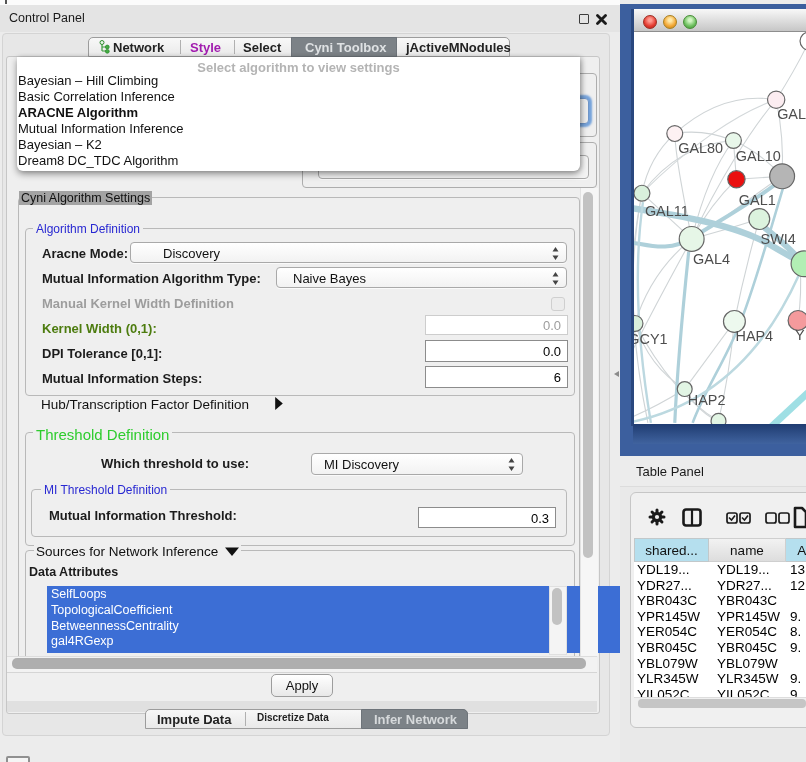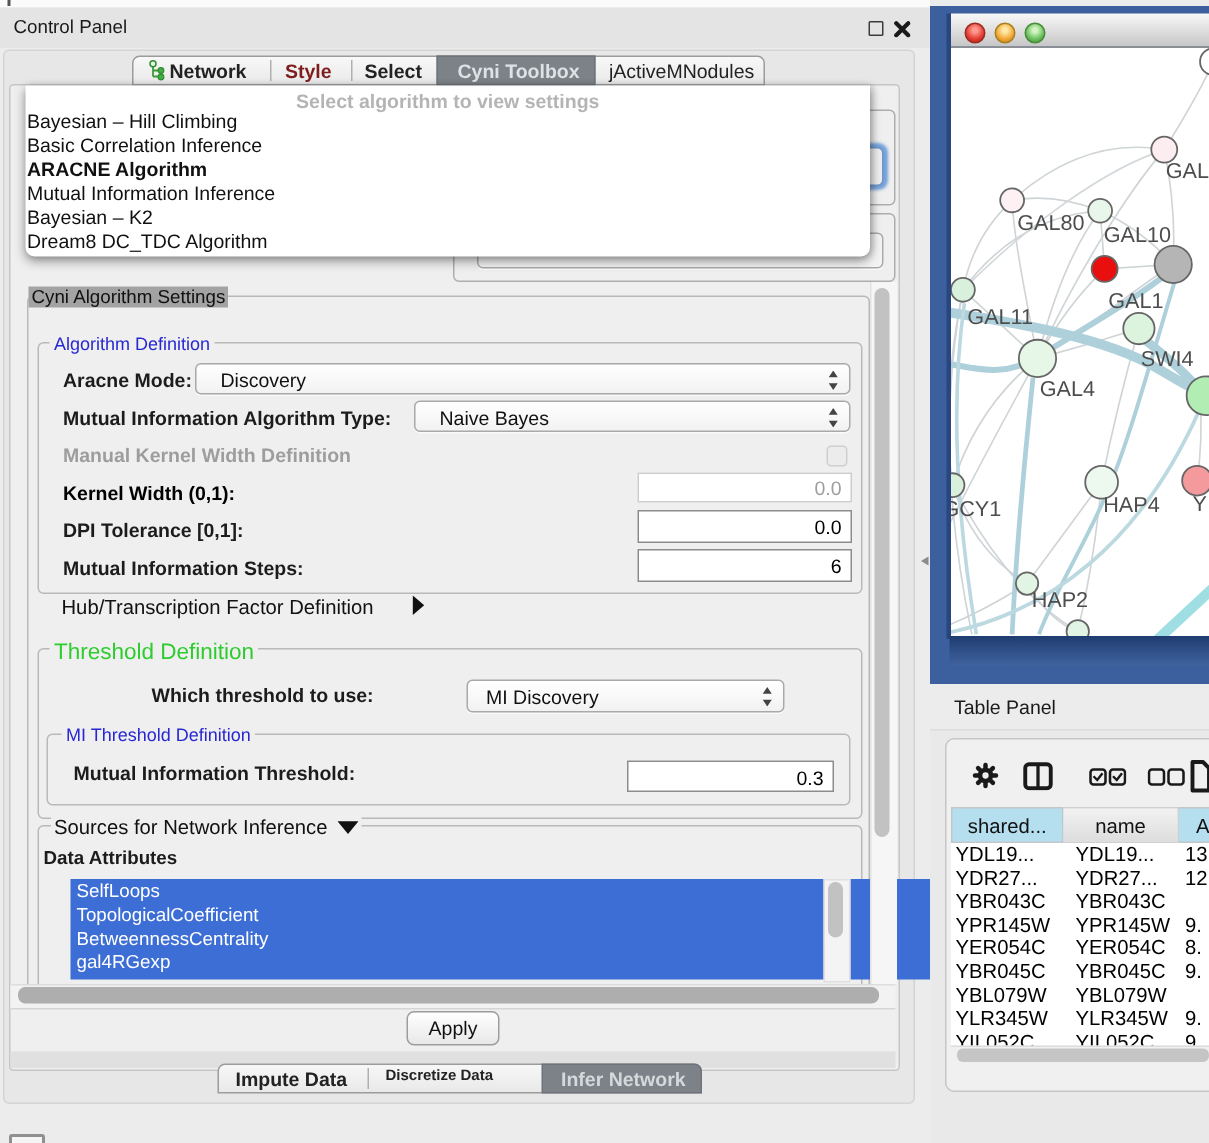--- a/index.html
+++ b/index.html
@@ -37,24 +37,24 @@
 <div class="abs" style="left:180px;top:40px;width:1px;height:14px;background:#b0b0b0"></div>
 <div class="abs" style="left:234px;top:40px;width:1px;height:14px;background:#b0b0b0"></div>
 <div class="abs" style="left:291px;top:37px;width:106px;height:20px;background:#7c8287;border:1px solid #6e747a;box-sizing:border-box"></div>
 <svg class="abs" style="left:99px;top:40px" width="11" height="14" viewBox="0 0 11 14">
  <path d="M3 3 L3 11 M3 7 L8 7 M3 11 L8 11" stroke="#3c9a3c" stroke-width="1.2" fill="none"></path>
  <circle cx="3" cy="2.5" r="2" fill="#e9f7e9" stroke="#2f8d2f" stroke-width="1"></circle>
  <circle cx="8.3" cy="7" r="1.9" fill="#44ad44" stroke="#2f8d2f" stroke-width="0.8"></circle>
  <circle cx="8.3" cy="11.3" r="1.9" fill="#44ad44" stroke="#2f8d2f" stroke-width="0.8"></circle>
 </svg>
 <div class="abs" style="left:113px;top:40px;font-size:13px;font-weight:bold;color:#222">Network</div>
-<div class="abs" style="left:190px;top:40px;font-size:13px;font-weight:bold;color:#7f1d1d">Style</div>
+<div class="abs" style="left:190px;top:40px;font-size:13px;font-weight:bold;color:#a21caf">Style</div>
 <div class="abs" style="left:243px;top:40px;font-size:13px;font-weight:bold;color:#222">Select</div>
 <div class="abs" style="left:305px;top:40px;font-size:13px;font-weight:bold;color:#dfe2e4">Cyni Toolbox</div>
-<div class="abs" style="left:406px;top:40px;font-size:13px;font-weight:normal;color:#222">jActiveMNodules</div>
+<div class="abs" style="left:406px;top:40px;font-size:13px;font-weight:bold;color:#222">jActiveMNodules</div>
 
 <div class="grp" style="left:302px;top:73px;width:293px;height:62px;border-color:#adadad"></div>
 <div class="combo" style="left:318px;top:98px;width:269px;height:24px;background:#ededed;
  box-shadow:0 0 2px 2.5px rgba(95,148,214,.85);border-color:#6f95c7"></div>
 <div class="grp" style="left:302px;top:142px;width:293px;height:44px;border-color:#adadad"></div>
 <div class="combo" style="left:318px;top:155px;width:269px;height:22px;background:#f3f3f3"></div>
 
 <div class="abs" style="left:17px;top:57px;width:563px;height:114px;background:#fff;
  border-radius:0 0 6px 6px;box-shadow:0 3px 7px rgba(0,0,0,.4),2px 0 4px rgba(0,0,0,.15)"></div>
 <div class="abs" style="left:17px;top:60px;width:563px;text-align:center;font-size:13px;font-weight:bold;color:#b4b4b4">Select algorithm to view settings</div>
@@ -66,35 +66,35 @@
 Bayesian – K2<br>
 Dream8 DC_TDC Algorithm</div>
 
 <div class="grp" style="left:18px;top:197px;width:560px;height:470px"></div>
 <div class="abs" style="left:19px;top:191px;background:#a3a3a3;padding:0 2px;font-size:12.5px;color:#111">Cyni Algorithm Settings</div>
 
 <div class="grp" style="left:25px;top:228px;width:548px;height:166px"></div>
 <div class="abs" style="left:33px;top:222px;background:#efefef;padding:0 3px;font-size:12px;color:#2828d2">Algorithm Definition</div>
 
 <div class="lbl" style="left:42px;top:246px">Aracne Mode:</div>
-<div class="combo" style="left:130px;top:242px;width:437px;height:21px;line-height:21px;box-sizing:border-box"><span style="margin-left:16px">Discovery</span>
+<div class="combo" style="left:130px;top:242px;width:437px;height:21px;line-height:21px;box-sizing:border-box"><span style="margin-left:32px">Discovery</span>
  <svg style="position:absolute;right:7px;top:4px" width="7" height="13" viewBox="0 0 7 13">
       <path d="M3.5 0 L6.5 4.5 L0.5 4.5 Z M3.5 13 L6.5 8.5 L0.5 8.5 Z" fill="#444"></path>
     </svg></div>
 
 <div class="lbl" style="left:42px;top:271px">Mutual Information Algorithm Type:</div>
 <div class="combo" style="left:276px;top:267px;width:291px;height:21px;line-height:21px;box-sizing:border-box"><span style="margin-left:16px">Naive Bayes</span>
  <svg style="position:absolute;right:7px;top:4px" width="7" height="13" viewBox="0 0 7 13">
       <path d="M3.5 0 L6.5 4.5 L0.5 4.5 Z M3.5 13 L6.5 8.5 L0.5 8.5 Z" fill="#444"></path>
     </svg></div>
 
 <div class="lbl" style="left:42px;top:296px;color:#9d9d9d">Manual Kernel Width Definition</div>
 <div class="abs" style="left:551px;top:297px;width:12px;height:12px;background:#ececec;border:1px solid #cfcfcf;border-radius:3px"></div>
 
-<div class="lbl" style="left:42px;top:321px;color:#000000">Kernel Width (0,1):</div>
+<div class="lbl" style="left:42px;top:321px;color:#4d7c0f">Kernel Width (0,1):</div>
 <div class="fld" style="left:425px;top:315px;width:143px;height:20px;line-height:20px;border-color:#cdcdcd;color:#9d9d9d;box-sizing:border-box"><span style="margin-right:6px">0.0</span></div>
 
 <div class="lbl" style="left:42px;top:346px">DPI Tolerance [0,1]:</div>
 <div class="fld" style="left:425px;top:340px;width:143px;height:22px;line-height:22px;box-sizing:border-box"><span style="margin-right:6px">0.0</span></div>
 
 <div class="lbl" style="left:42px;top:371px">Mutual Information Steps:</div>
 <div class="fld" style="left:425px;top:366px;width:143px;height:22px;line-height:22px;box-sizing:border-box"><span style="margin-right:6px">6</span></div>
 
 <div class="abs" style="left:41px;top:397px;font-size:13.5px;color:#111;white-space:nowrap">Hub/Transcription Factor Definition</div>
 <svg class="abs" style="left:274px;top:397px" width="10" height="13" viewBox="0 0 9 12">

